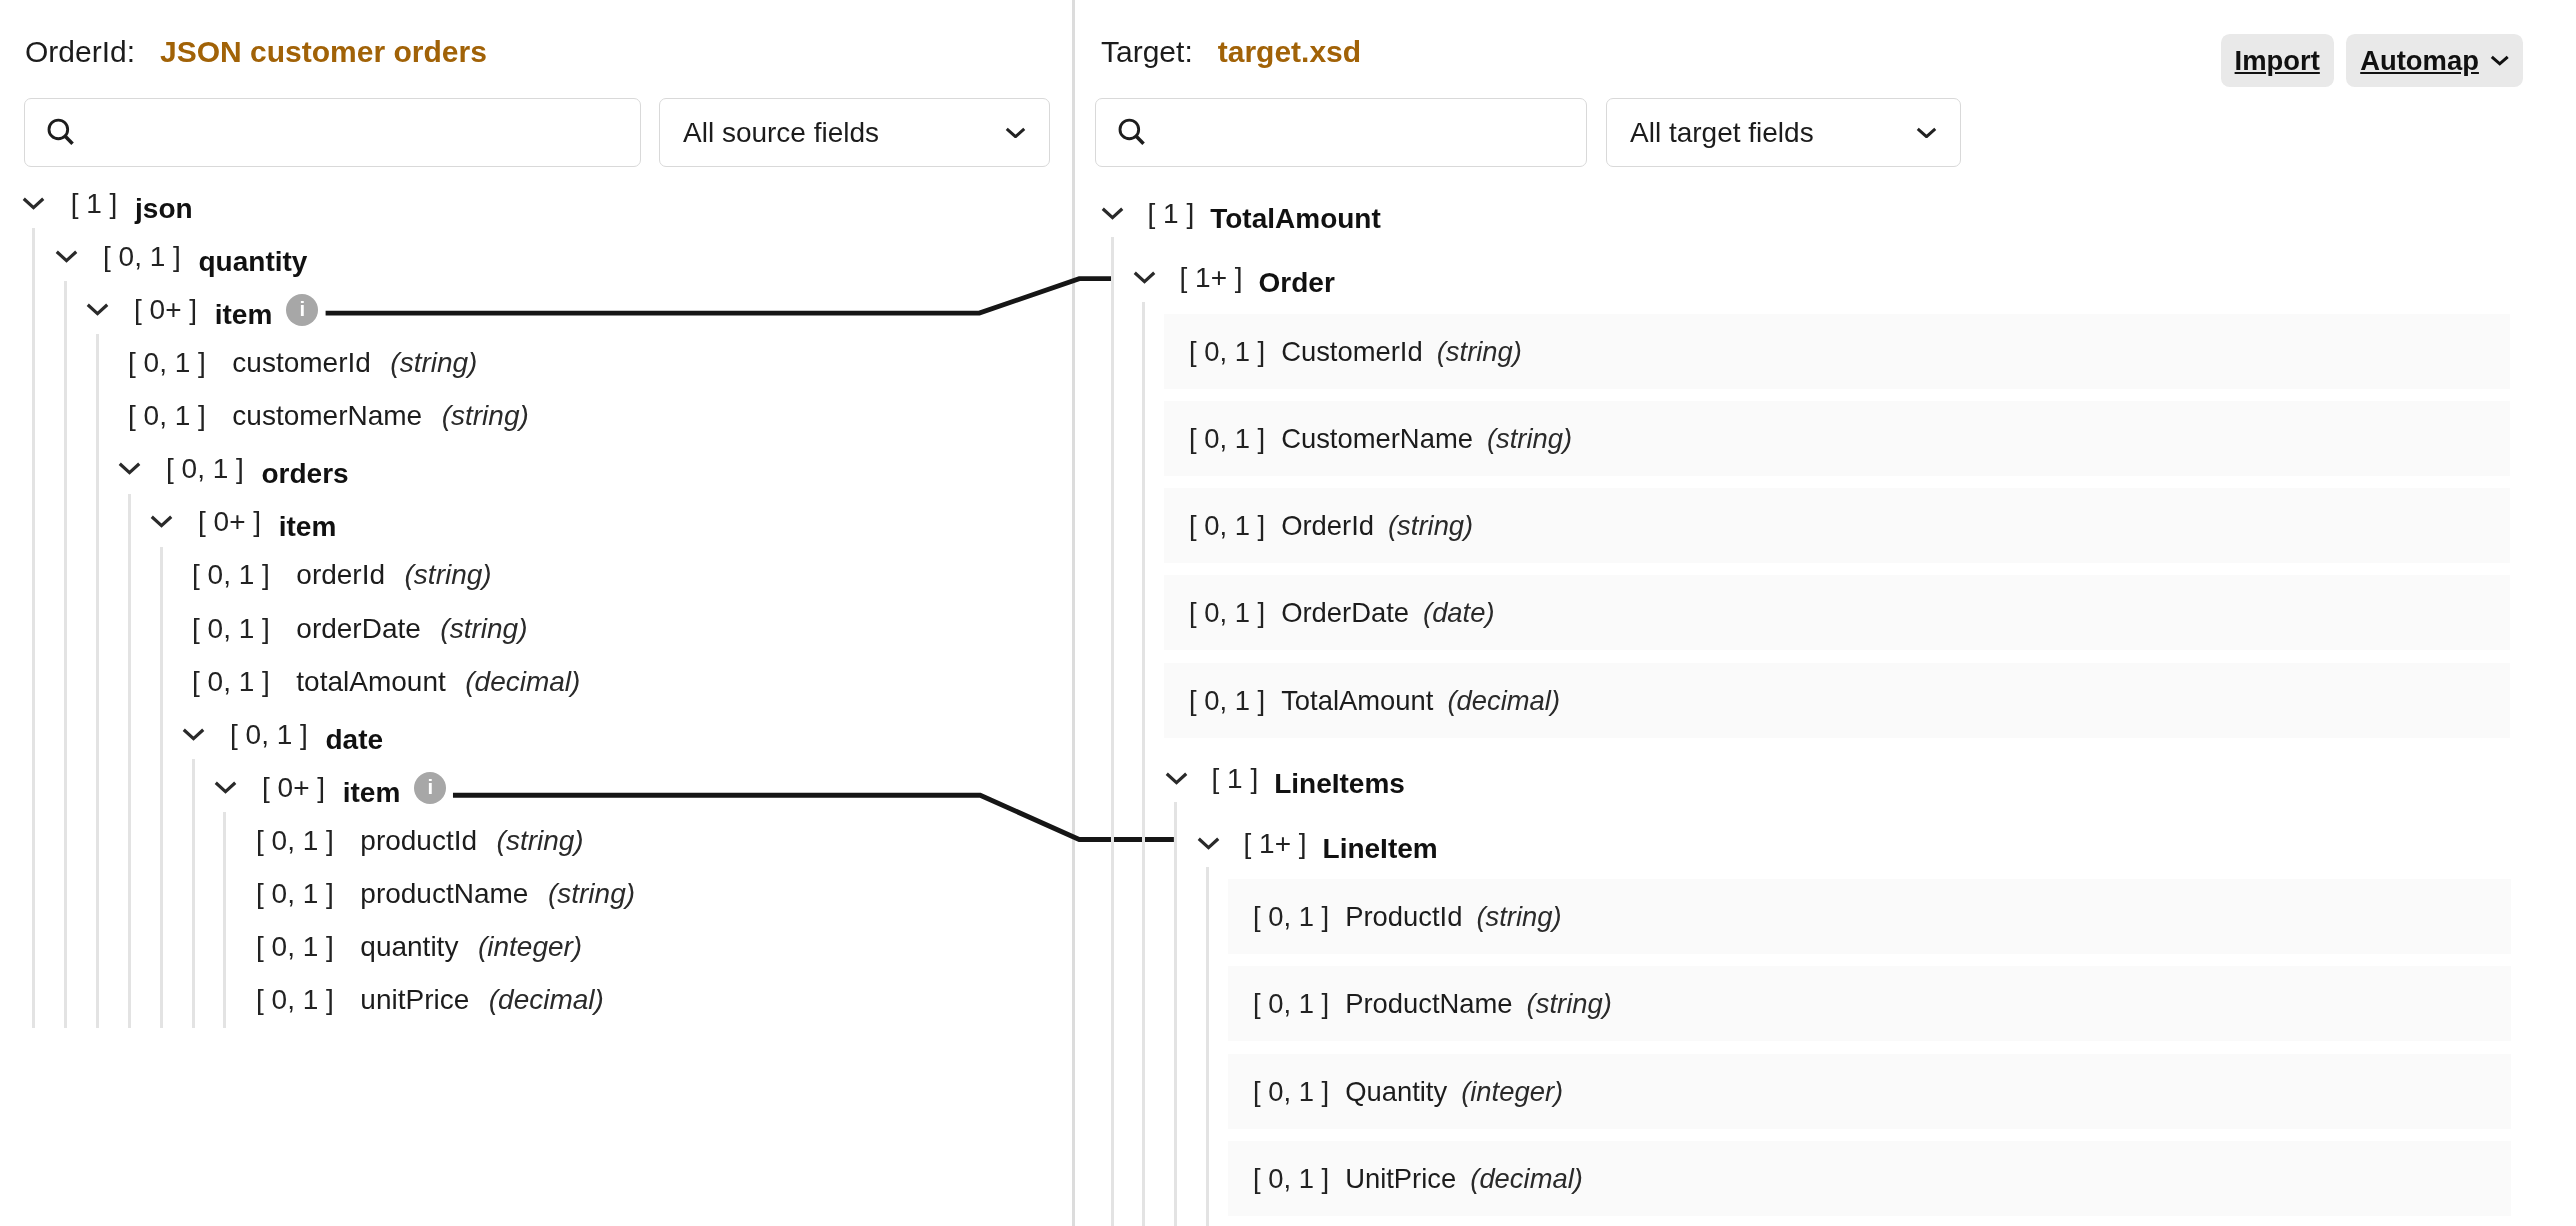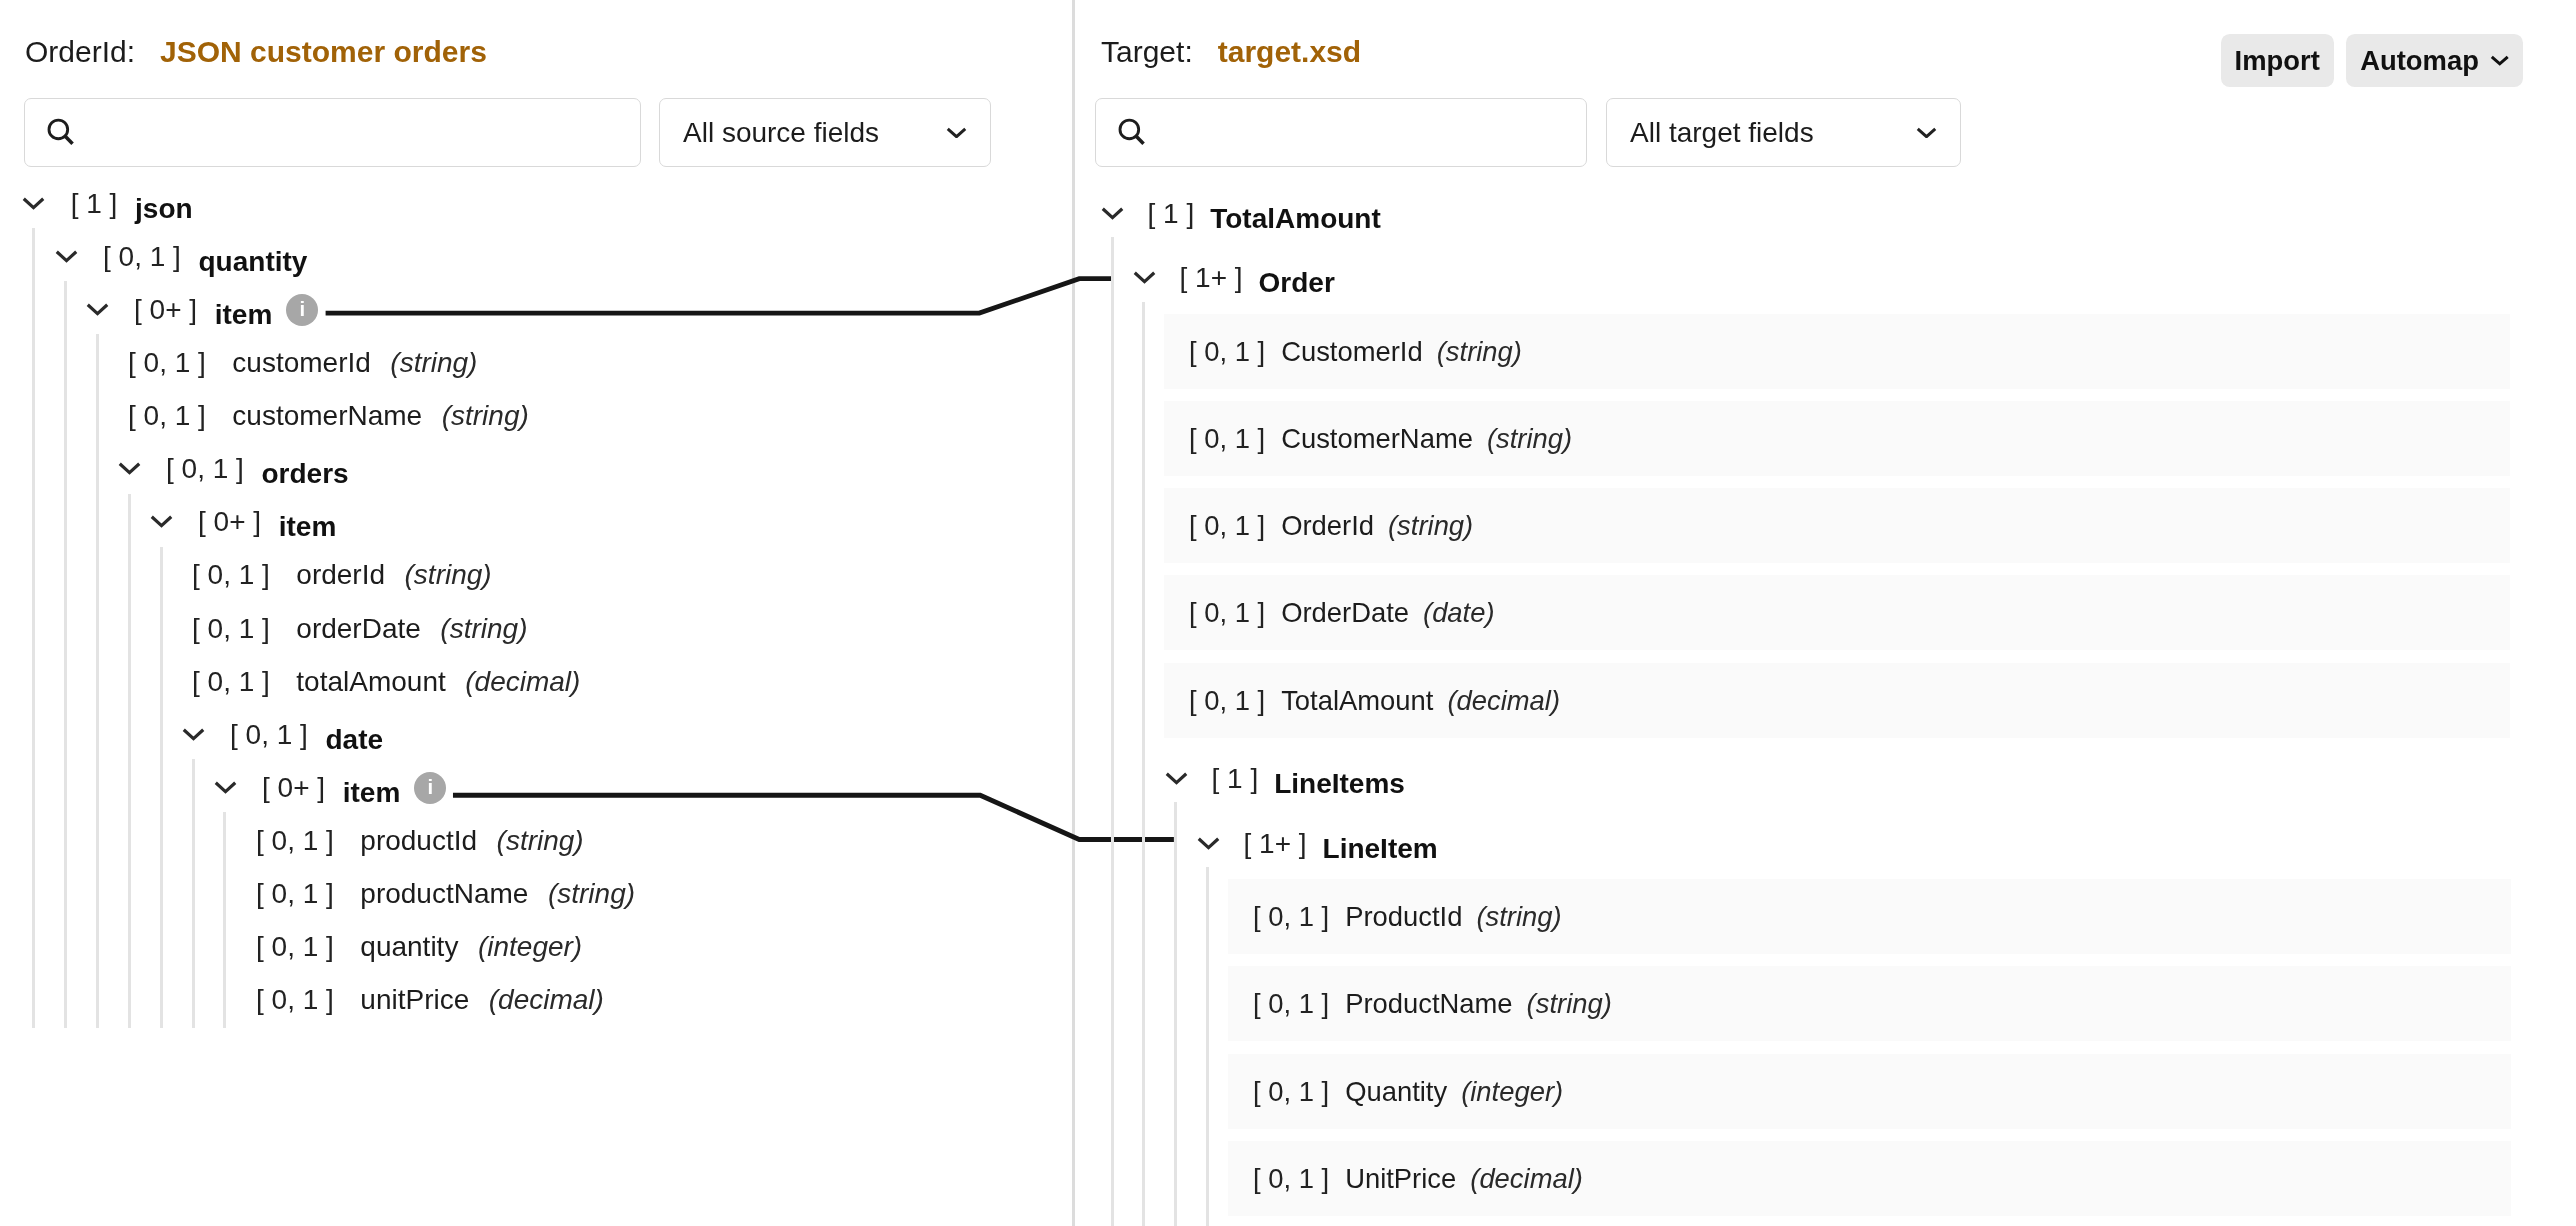--- a/index.html
+++ b/index.html
@@ -13,20 +13,21 @@
   .panel-header{position:absolute;top:35px;display:flex;align-items:center;gap:25px;font-size:30px;z-index:10;}
   .panel-header .hlabel{font-weight:400;color:#1c1c1c;}
   .panel-header .htitle{font-weight:700;color:#a16207;}
   
   .toolbar{position:absolute;top:34px;right:53px;display:flex;gap:12.4px;z-index:10;}
   .btn{
     display:flex;align-items:center;gap:10.6px;height:53px;padding:0 14px;
     background:#e9e9e9;border-radius:8.8px;border:none;
     font-family:"Liberation Sans",sans-serif;font-size:27.4px;font-weight:700;color:#111;
     cursor:pointer;
+    text-decoration:underline;
   }
   
   .search-box{
     position:absolute;top:98px;height:69px;background:#fff;
     border:1.8px solid #d9d9d9;border-radius:7px;box-sizing:border-box;
     display:flex;align-items:center;z-index:10;
   }
   .search-box input{
     border:none;outline:none;flex:1;height:100%;font-size:27.4px;
     font-family:"Liberation Sans",sans-serif;background:transparent;padding:0 14px 0 0;
@@ -95,21 +96,21 @@
 
 <div class="search-box" style="left:24px;width:617px">
   <span class="mag">
     <svg width="32" height="32" viewBox="0 0 36 36">
         <circle cx="15" cy="14" r="10.5" fill="none" stroke="#1d1d1d" stroke-width="3.2"></circle>
         <line x1="23" y1="22" x2="31" y2="30" stroke="#1d1d1d" stroke-width="4"></line>
       </svg>
   </span>
   <input type="text" value="" style="">
 </div>
-<div class="select-box" style="left:659px;width:332px">
+<div class="select-box" style="left:659px;width:391px">
   <span>All source fields</span>
   <span style="display:flex;">
     <svg width="21" height="11.5" viewBox="0 0 24 13">
         <path d="M2 2 L12 11 L22 2" fill="none" stroke="#222" stroke-width="3.4"></path>
       </svg>
   </span>
 </div>
 
 <div class="search-box" style="left:1095px;width:492px">
   <span class="mag">

